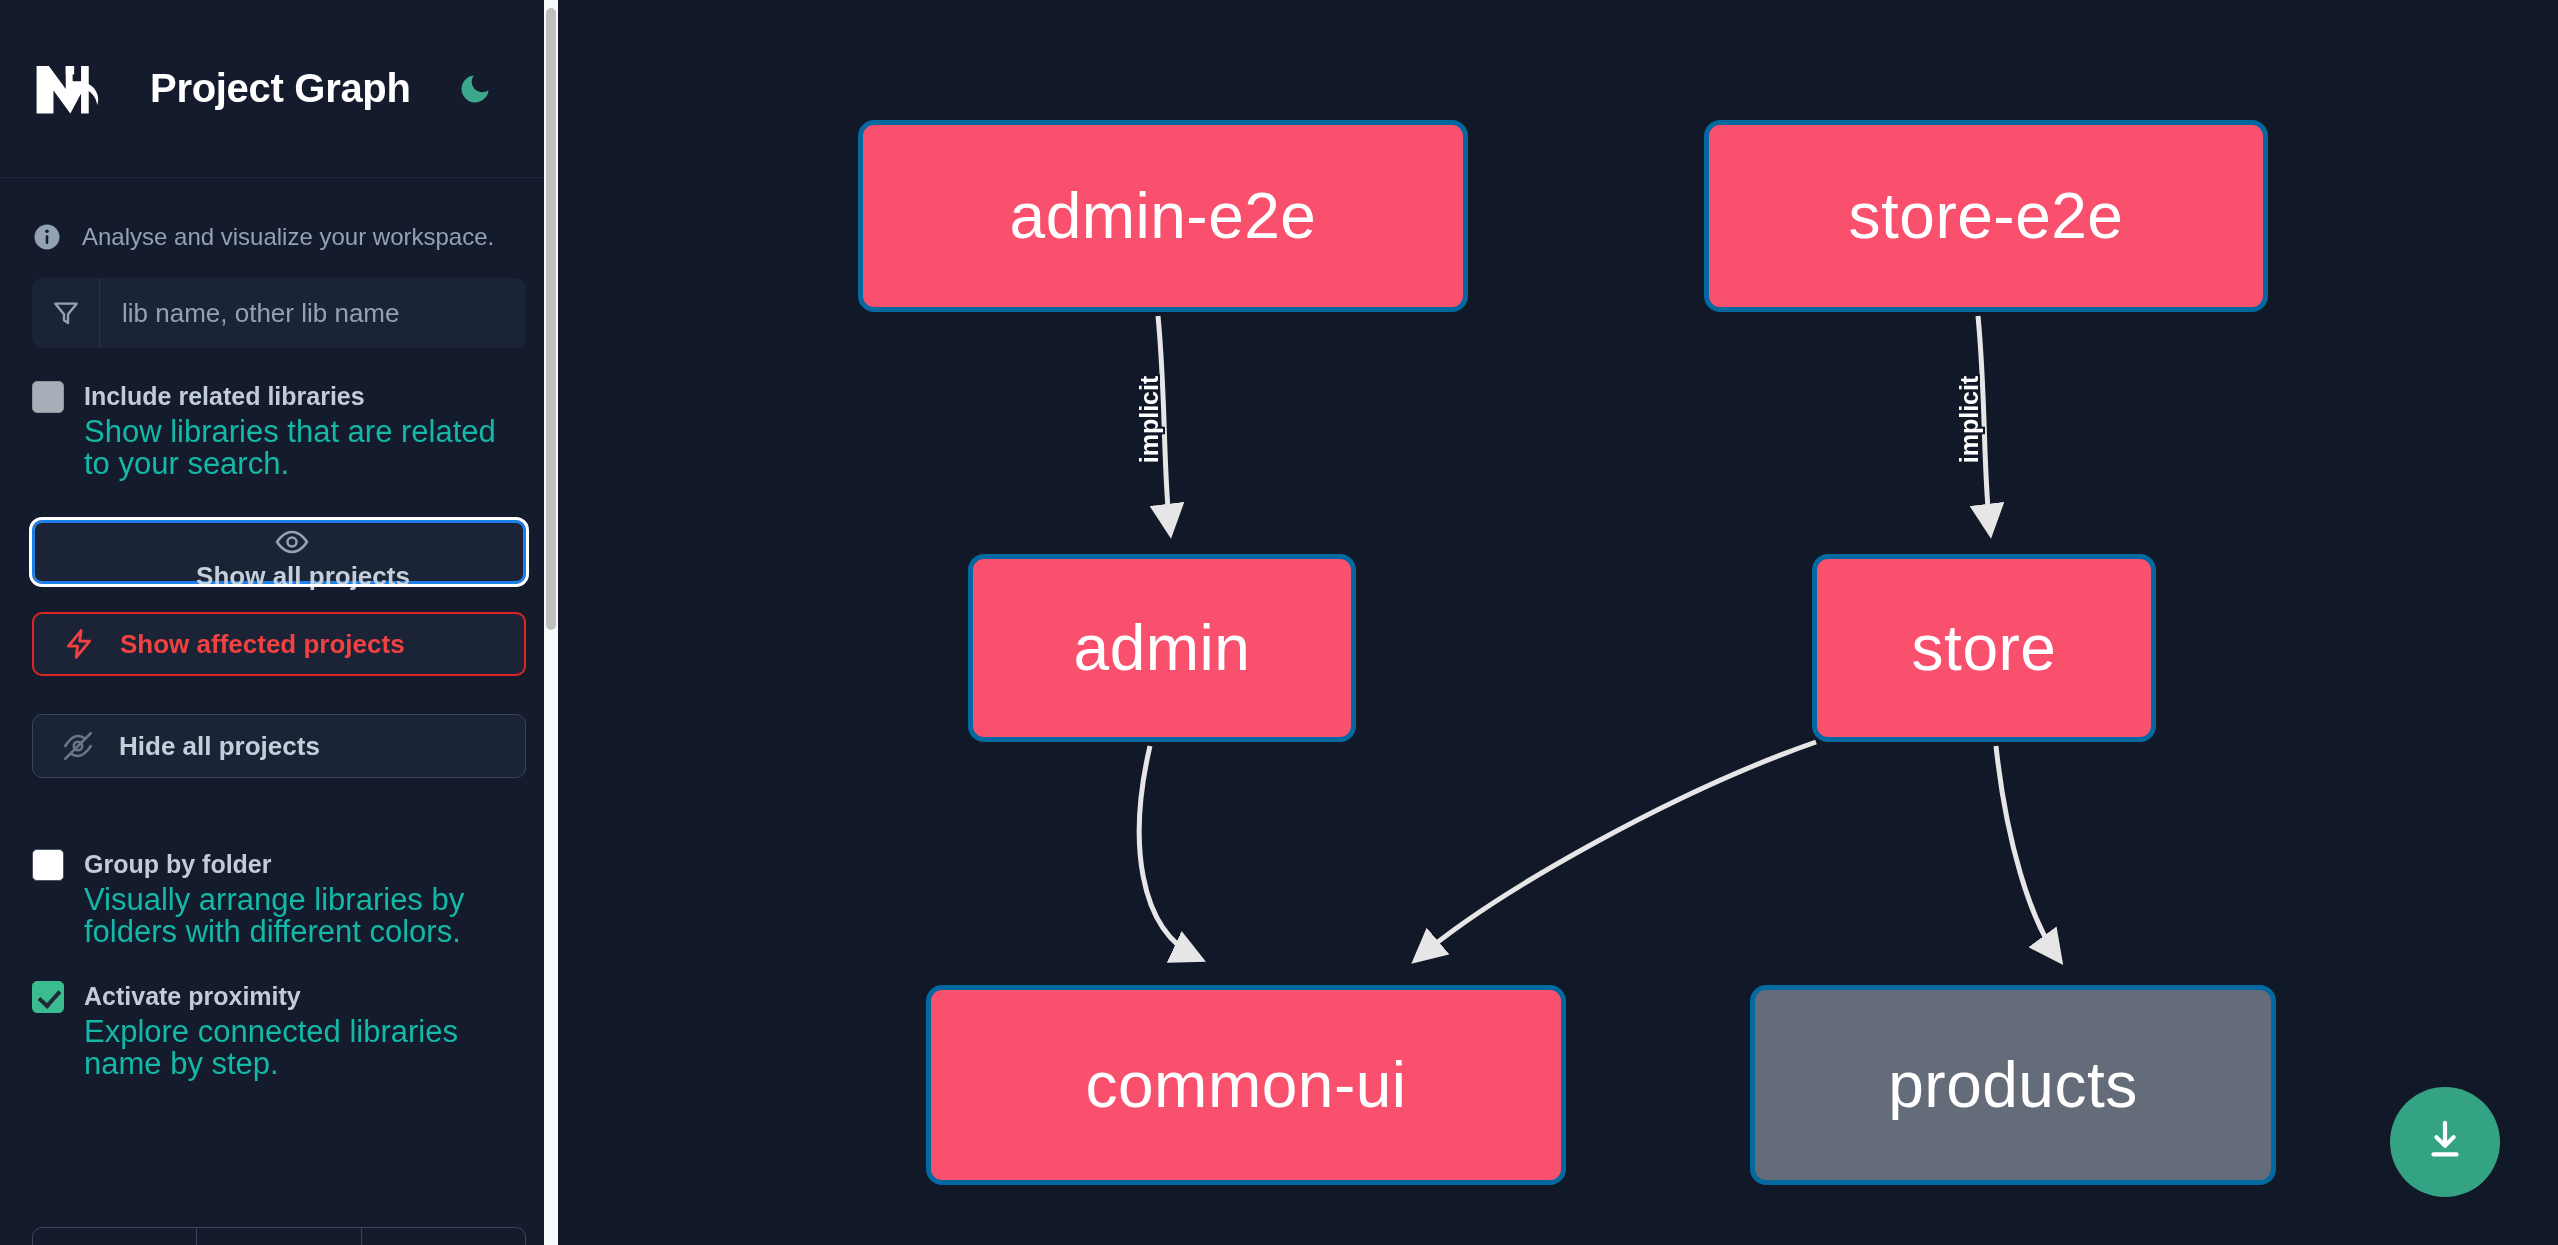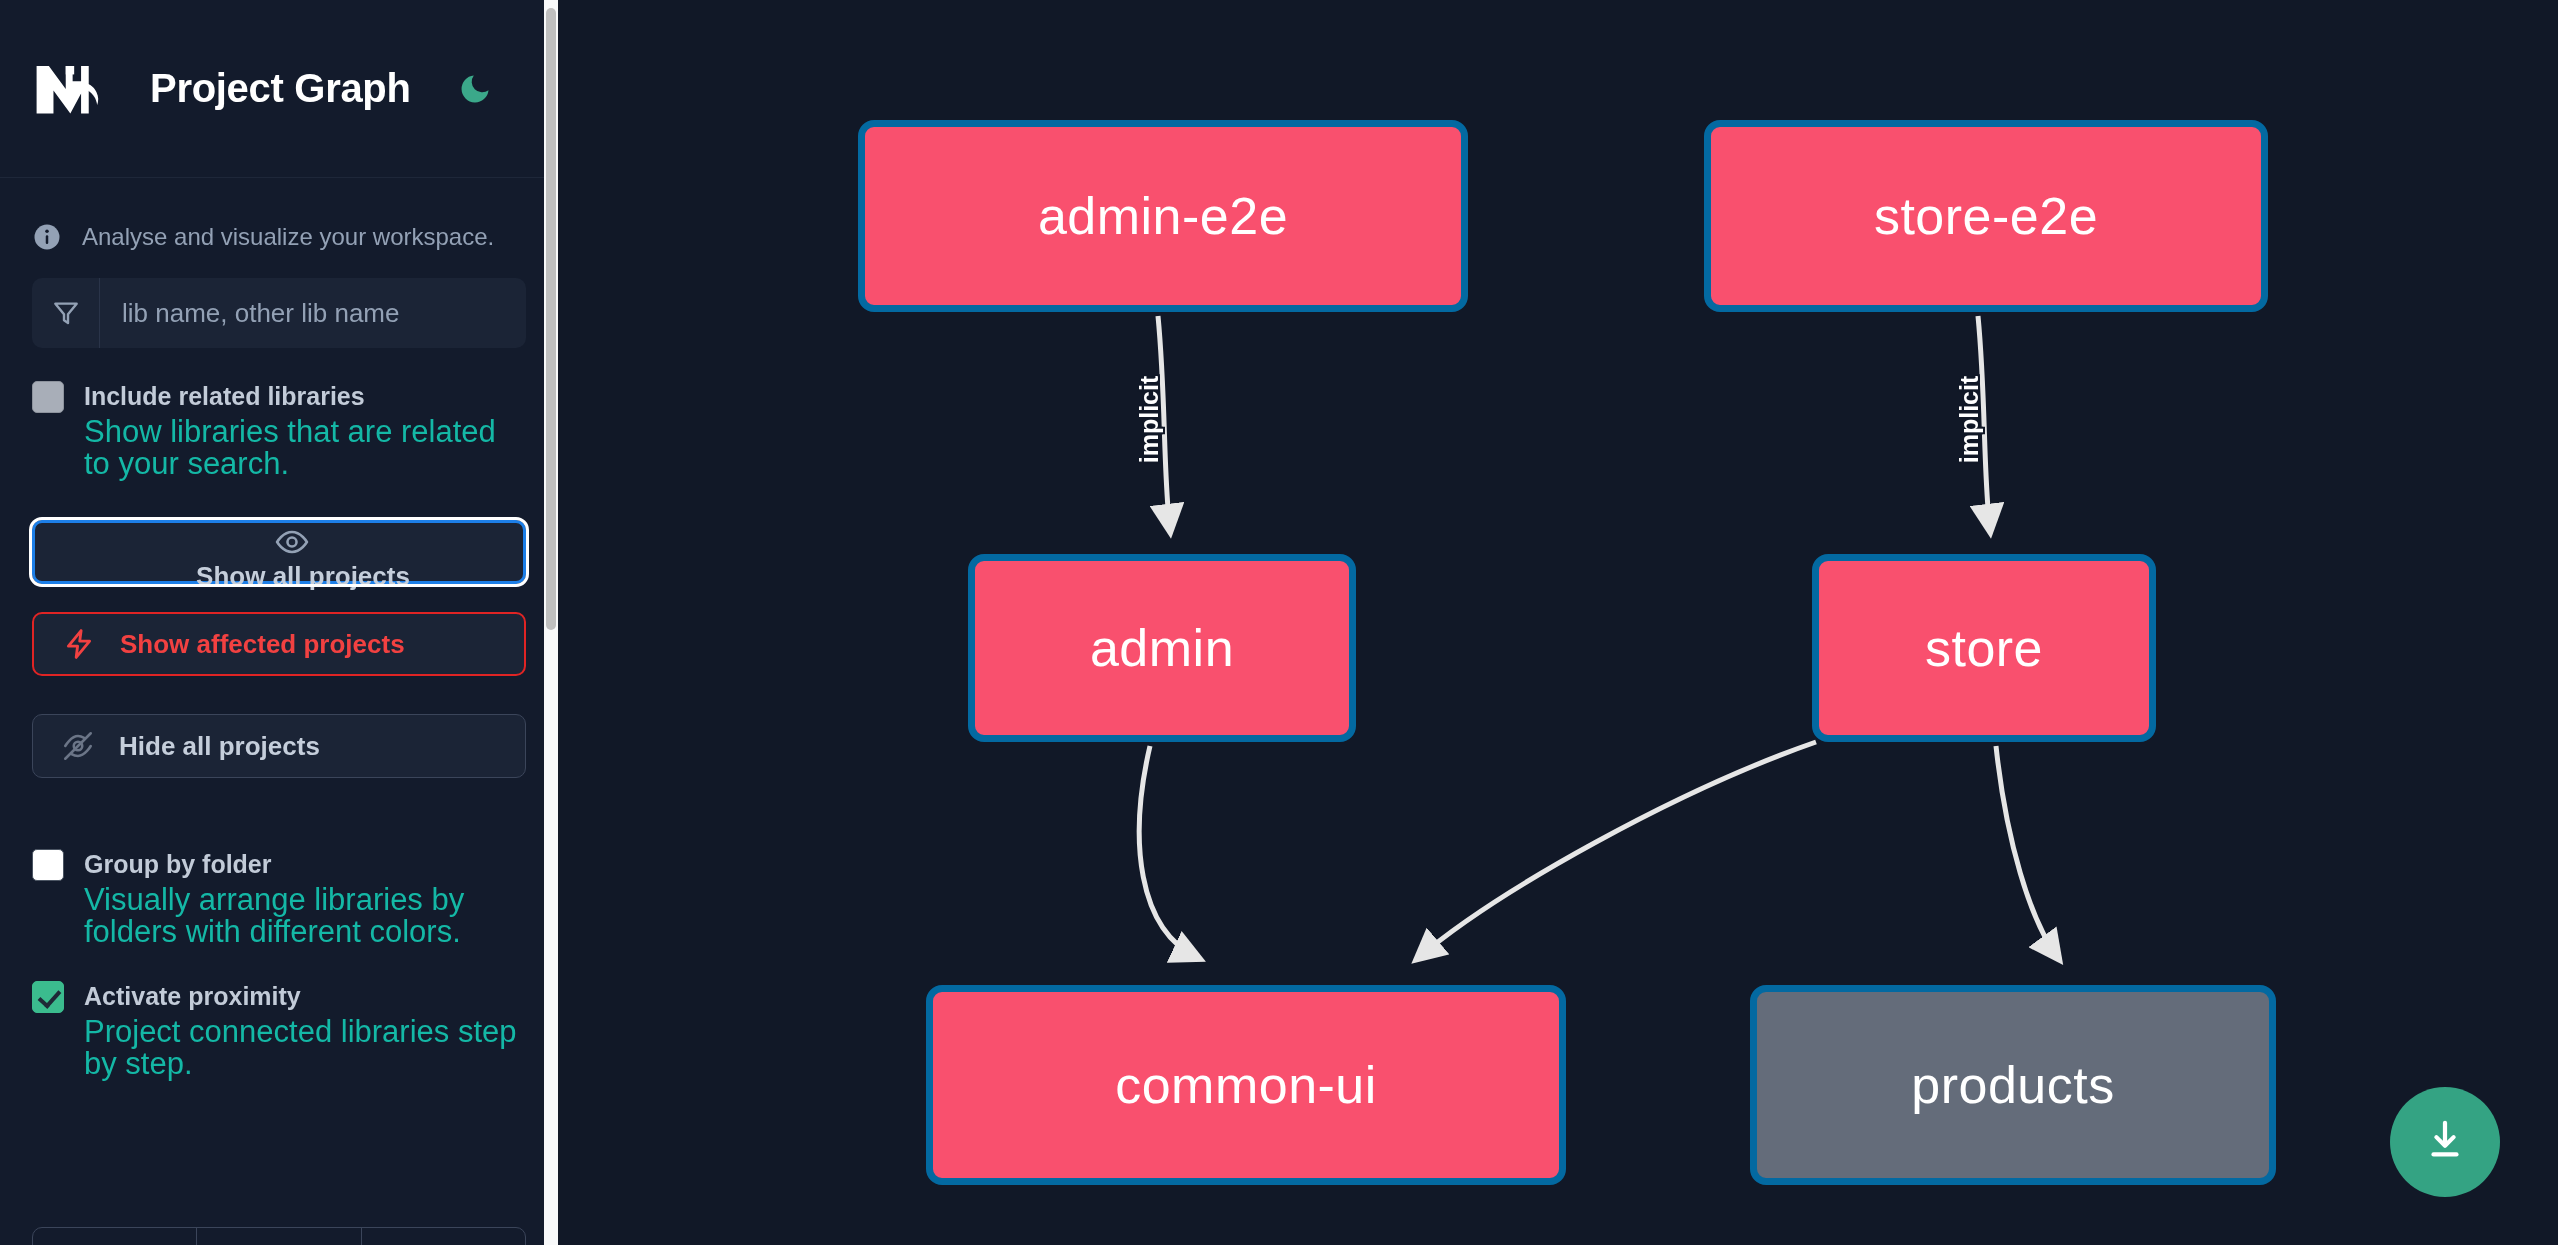--- a/index.html
+++ b/index.html
@@ -183,23 +183,23 @@
     height: 1245px;
     background: #111827;
     overflow: hidden;
   }
   #graph-svg { position: absolute; left: 0; top: 0; width: 2000px; height: 1245px; }
 
   .gnode {
     position: absolute;
     display: flex; align-items: center; justify-content: center;
     border-radius: 16px;
-    border: 7px solid #0369a1;
+    border: 5px solid #0369a1;
     color: #ffffff;
-    font-size: 52px;
+    font-size: 64px;
     letter-spacing: 0.5px;
     cursor: pointer;
     z-index: 3;
     white-space: nowrap;
   }
   .gnode.affected { background: #f9506e; }
   .gnode.neutral  { background: #646c7a; }
 
   #edge-label-admin, #edge-label-store {
     position: absolute;
@@ -322,21 +322,21 @@
       <span class="chk-texts">
         <div class="chk-label">Group by folder</div>
         <div class="chk-desc">Visually arrange libraries by folders with different colors.</div>
       </span>
     </div>
 
     <div class="chk-row">
       <span class="chk-box chk-checked"></span>
       <span class="chk-texts">
         <div class="chk-label">Activate proximity</div>
-        <div class="chk-desc">Project connected libraries step by step.</div>
+        <div class="chk-desc">Explore connected libraries name by step.</div>
       </span>
     </div>
 
     <div id="seg-control">
       <span class="seg-cell"></span>
       <span class="seg-cell"></span>
       <span class="seg-cell"></span>
     </div>
 
     <div id="sidebar-scroll-track">

